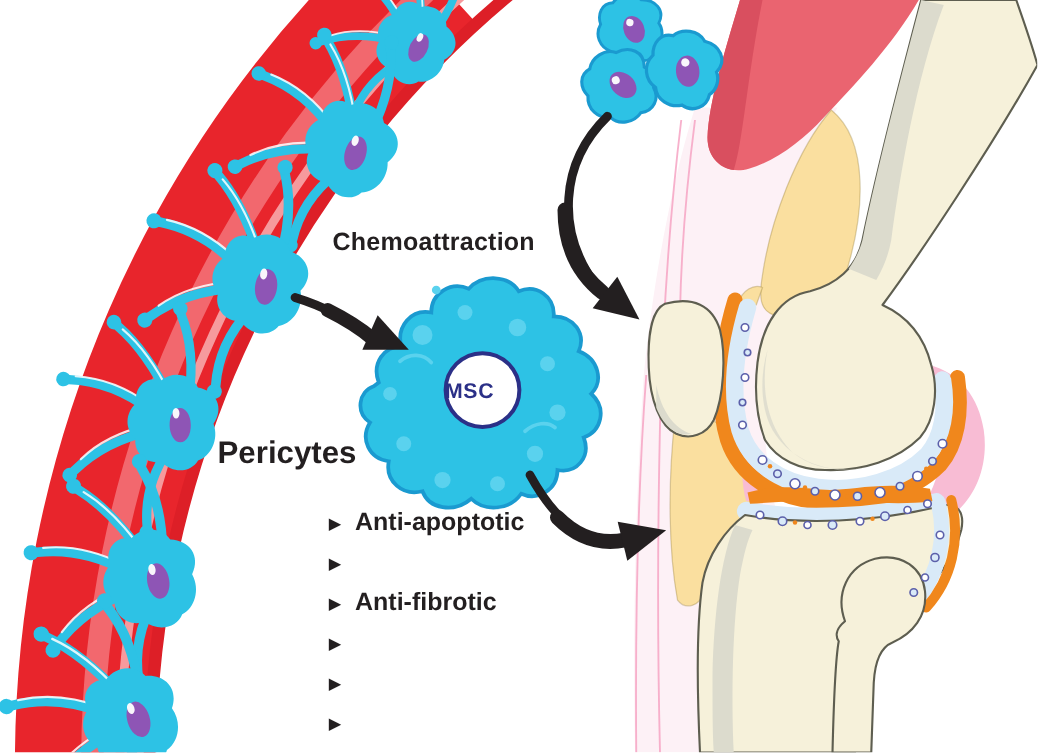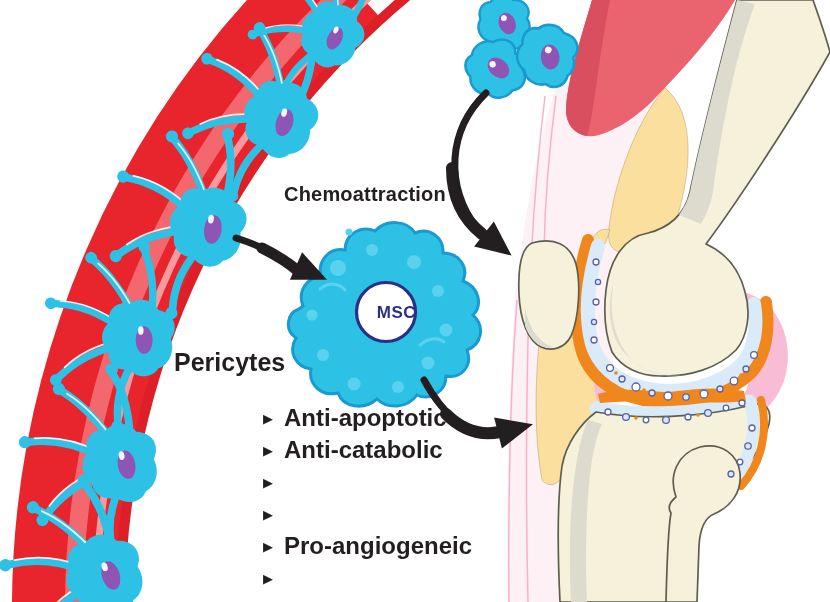--- a/index.html
+++ b/index.html
@@ -38,28 +38,28 @@
   .blueb{stroke:var(--synovial-blue);fill:none;stroke-linecap:round;}
   .bubble{stroke:var(--bubble-outline);stroke-width:1.3;}
   .bub-w{fill:#ffffff;}
   .bub-b{fill:var(--synovial-blue);}
   .odot{fill:var(--cartilage-orange);}
   
   .arrowline{stroke:var(--arrow-black);fill:none;stroke-linecap:round;}
   .ahead{fill:var(--arrow-black);}
   
   .lbl{position:absolute;color:var(--text-dark);font-weight:700;white-space:nowrap;}
-  .lbl-chemo{left:284px;top:183px;font-size:20px;letter-spacing:.2px;}
+  .lbl-chemo{left:266px;top:183px;font-size:20px;letter-spacing:.2px;}
   .lbl-peri{left:174px;top:348px;font-size:25px;}
-  .lbl-msc{left:356px;top:303px;width:60px;text-align:right;font-size:17px;
+  .lbl-msc{left:356px;top:303px;width:60px;text-align:left;font-size:17px;
            color:var(--msc-ring-navy);letter-spacing:.5px;}
   .bullets{position:absolute;left:263px;top:402px;}
   .bullet-row{display:flex;align-items:center;height:32px;}
   .bullet-tri{font-size:13px;color:var(--text-dark);margin-right:11px;line-height:1;}
-  .bullet-label{font-size:24px;font-weight:700;color:var(--text-dark);}
+  .bullet-label{font-size:20px;font-weight:700;color:var(--text-dark);}
 </style>
 </head>
 <body>
 
 <div class="stage">
 
 <svg width="830" height="602" viewBox="0 0 830 602">
   <defs>
     <g id="pericyte">
       <path class="cyan-stroke" stroke-width="7" d="M 2,-20 C -2,-42 -10,-62 -24,-78"></path>
@@ -227,29 +227,28 @@
   <div class="lbl lbl-peri">Pericytes</div>
   <div class="lbl lbl-msc">MSC</div>
 
   <div class="bullets">
     <div class="bullet-row">
       <span class="bullet-tri">▶</span>
       <span class="bullet-label">Anti-apoptotic</span>
     </div>
     <div class="bullet-row">
       <span class="bullet-tri">▶</span>
-      <span class="bullet-label">Anti-catabolic</span>
-    </div>
-    <div class="bullet-row">
-      <span class="bullet-tri">▶</span>
-    </div>
-    <div class="bullet-row">
-      <span class="bullet-tri">▶</span>
-    </div>
-    <div class="bullet-row">
-      <span class="bullet-tri">▶</span>
-      <span class="bullet-label">Pro-angiogeneic</span>
+    </div>
+    <div class="bullet-row">
+      <span class="bullet-tri">▶</span>
+      <span class="bullet-label">Anti-fibrotic</span>
+    </div>
+    <div class="bullet-row">
+      <span class="bullet-tri">▶</span>
+    </div>
+    <div class="bullet-row">
+      <span class="bullet-tri">▶</span>
     </div>
     <div class="bullet-row">
       <span class="bullet-tri">▶</span>
     </div>
   </div>
 </div>
 
 </body></html>

